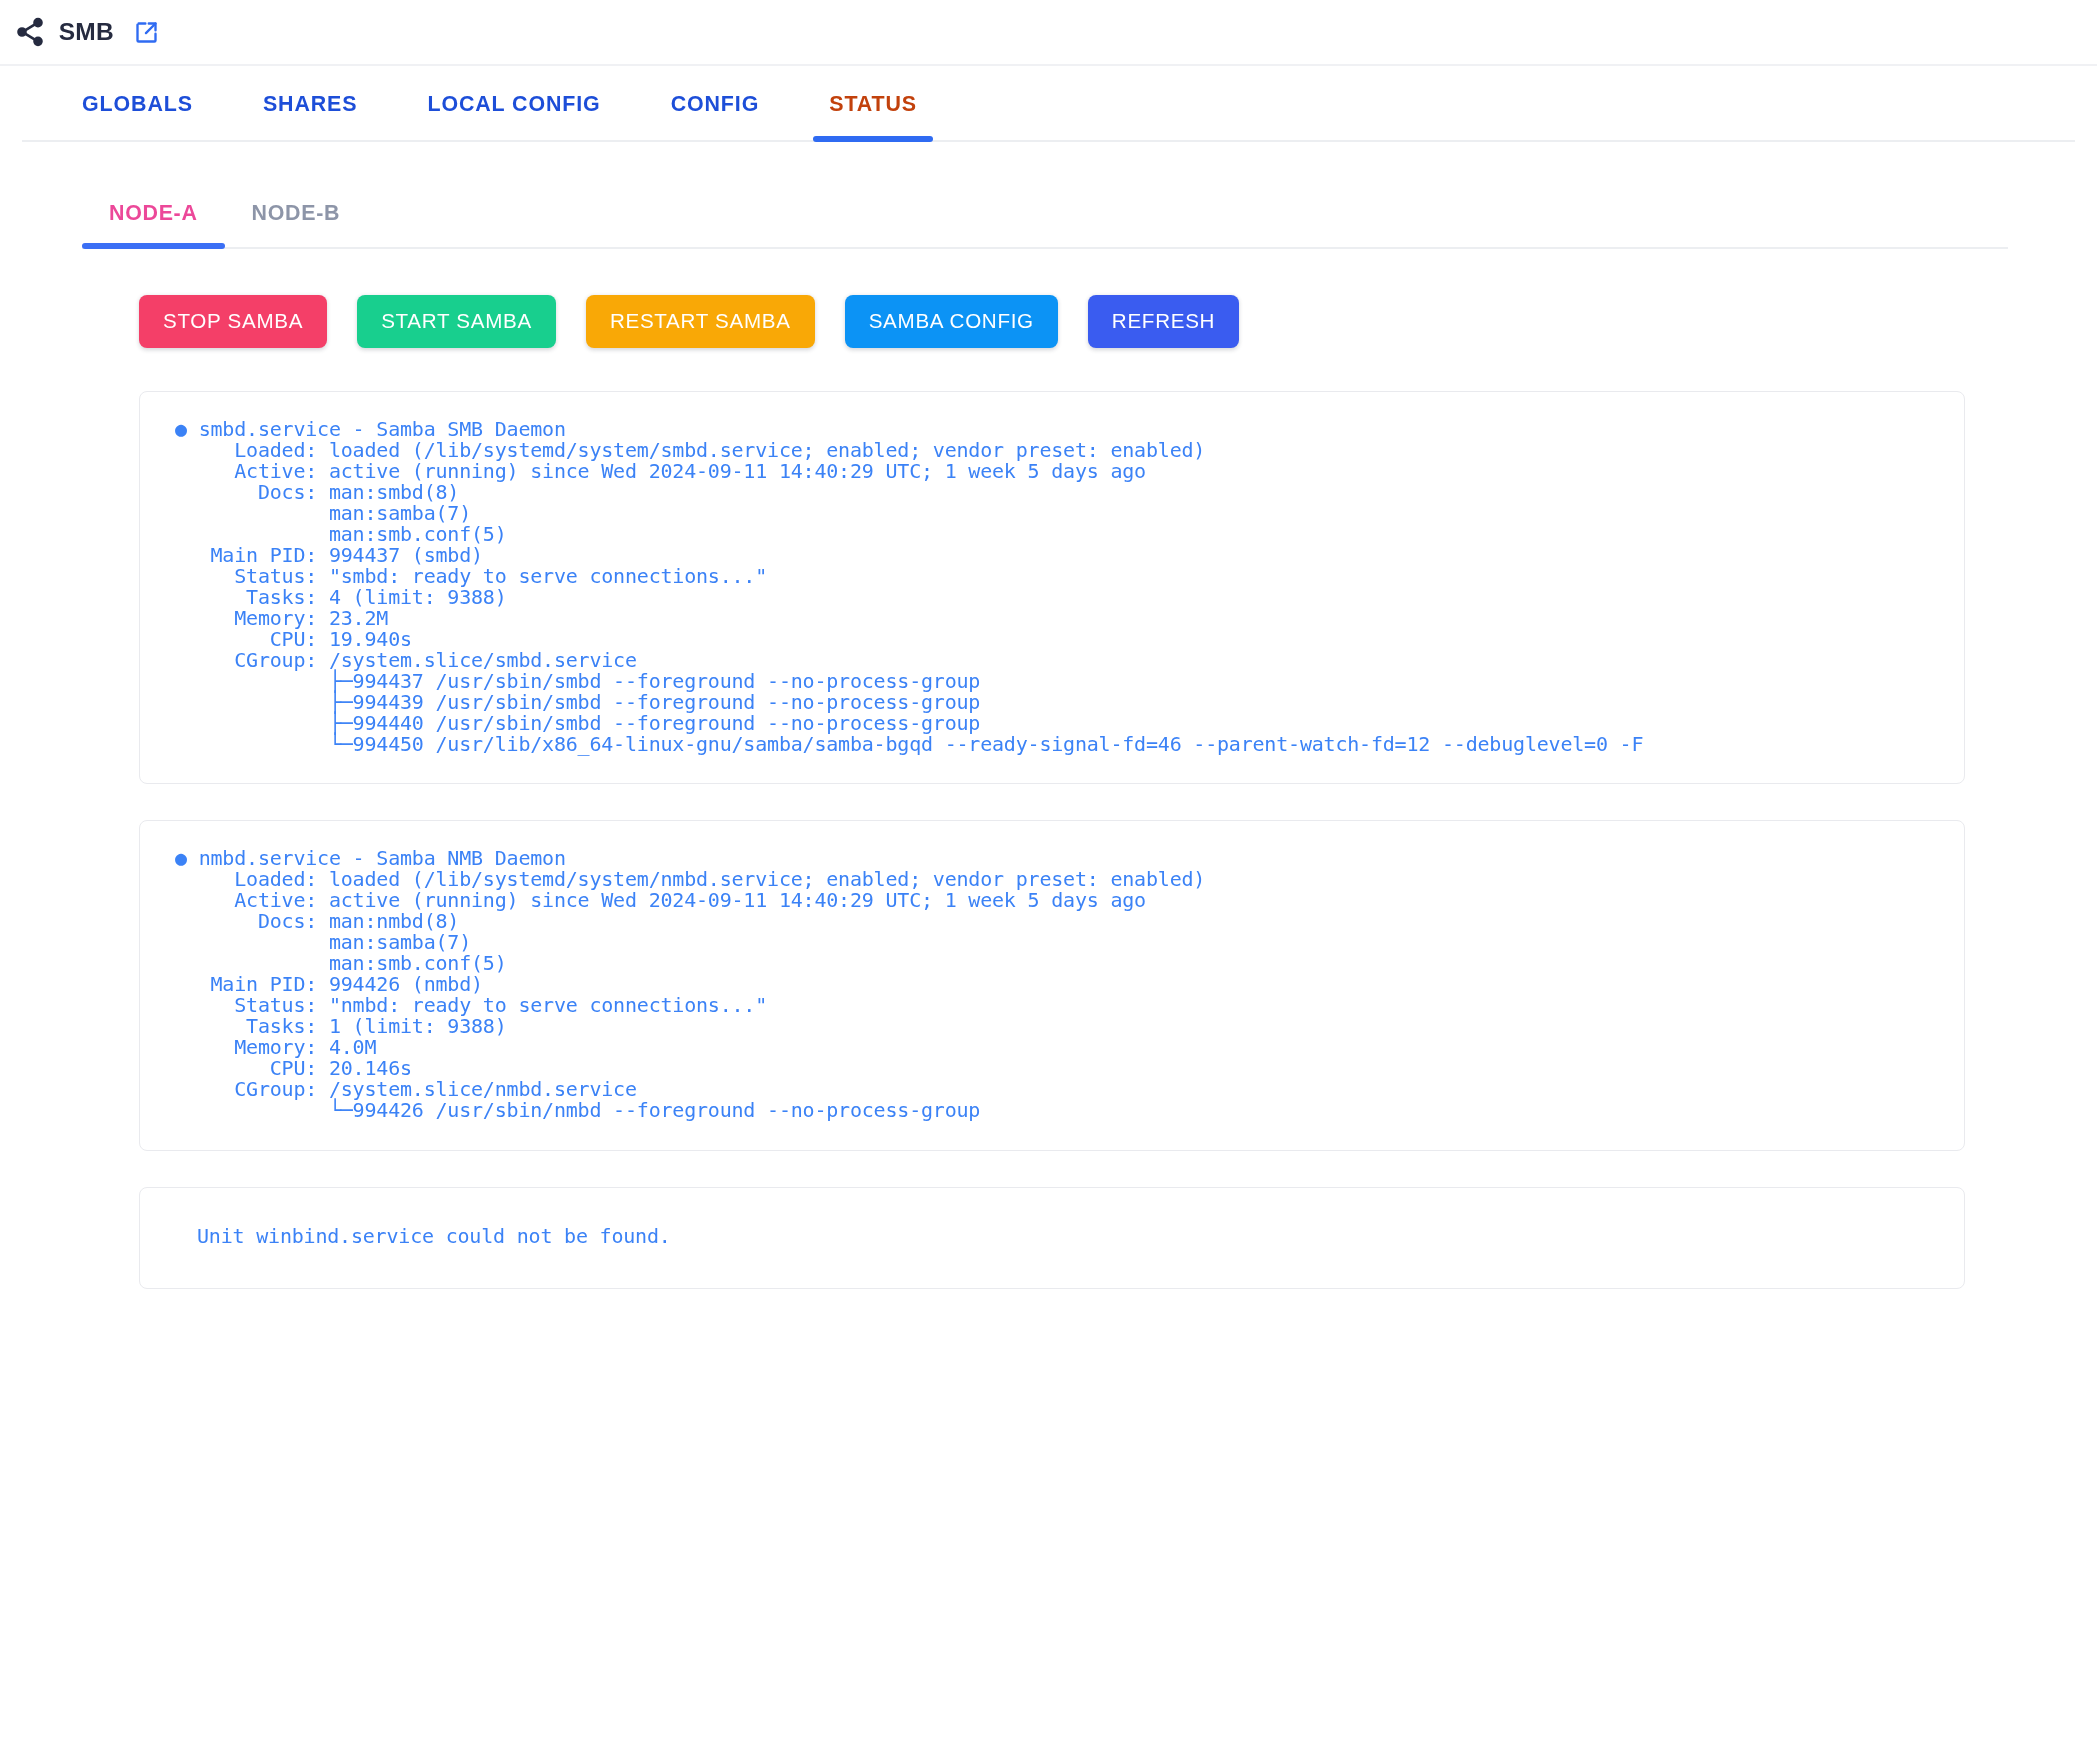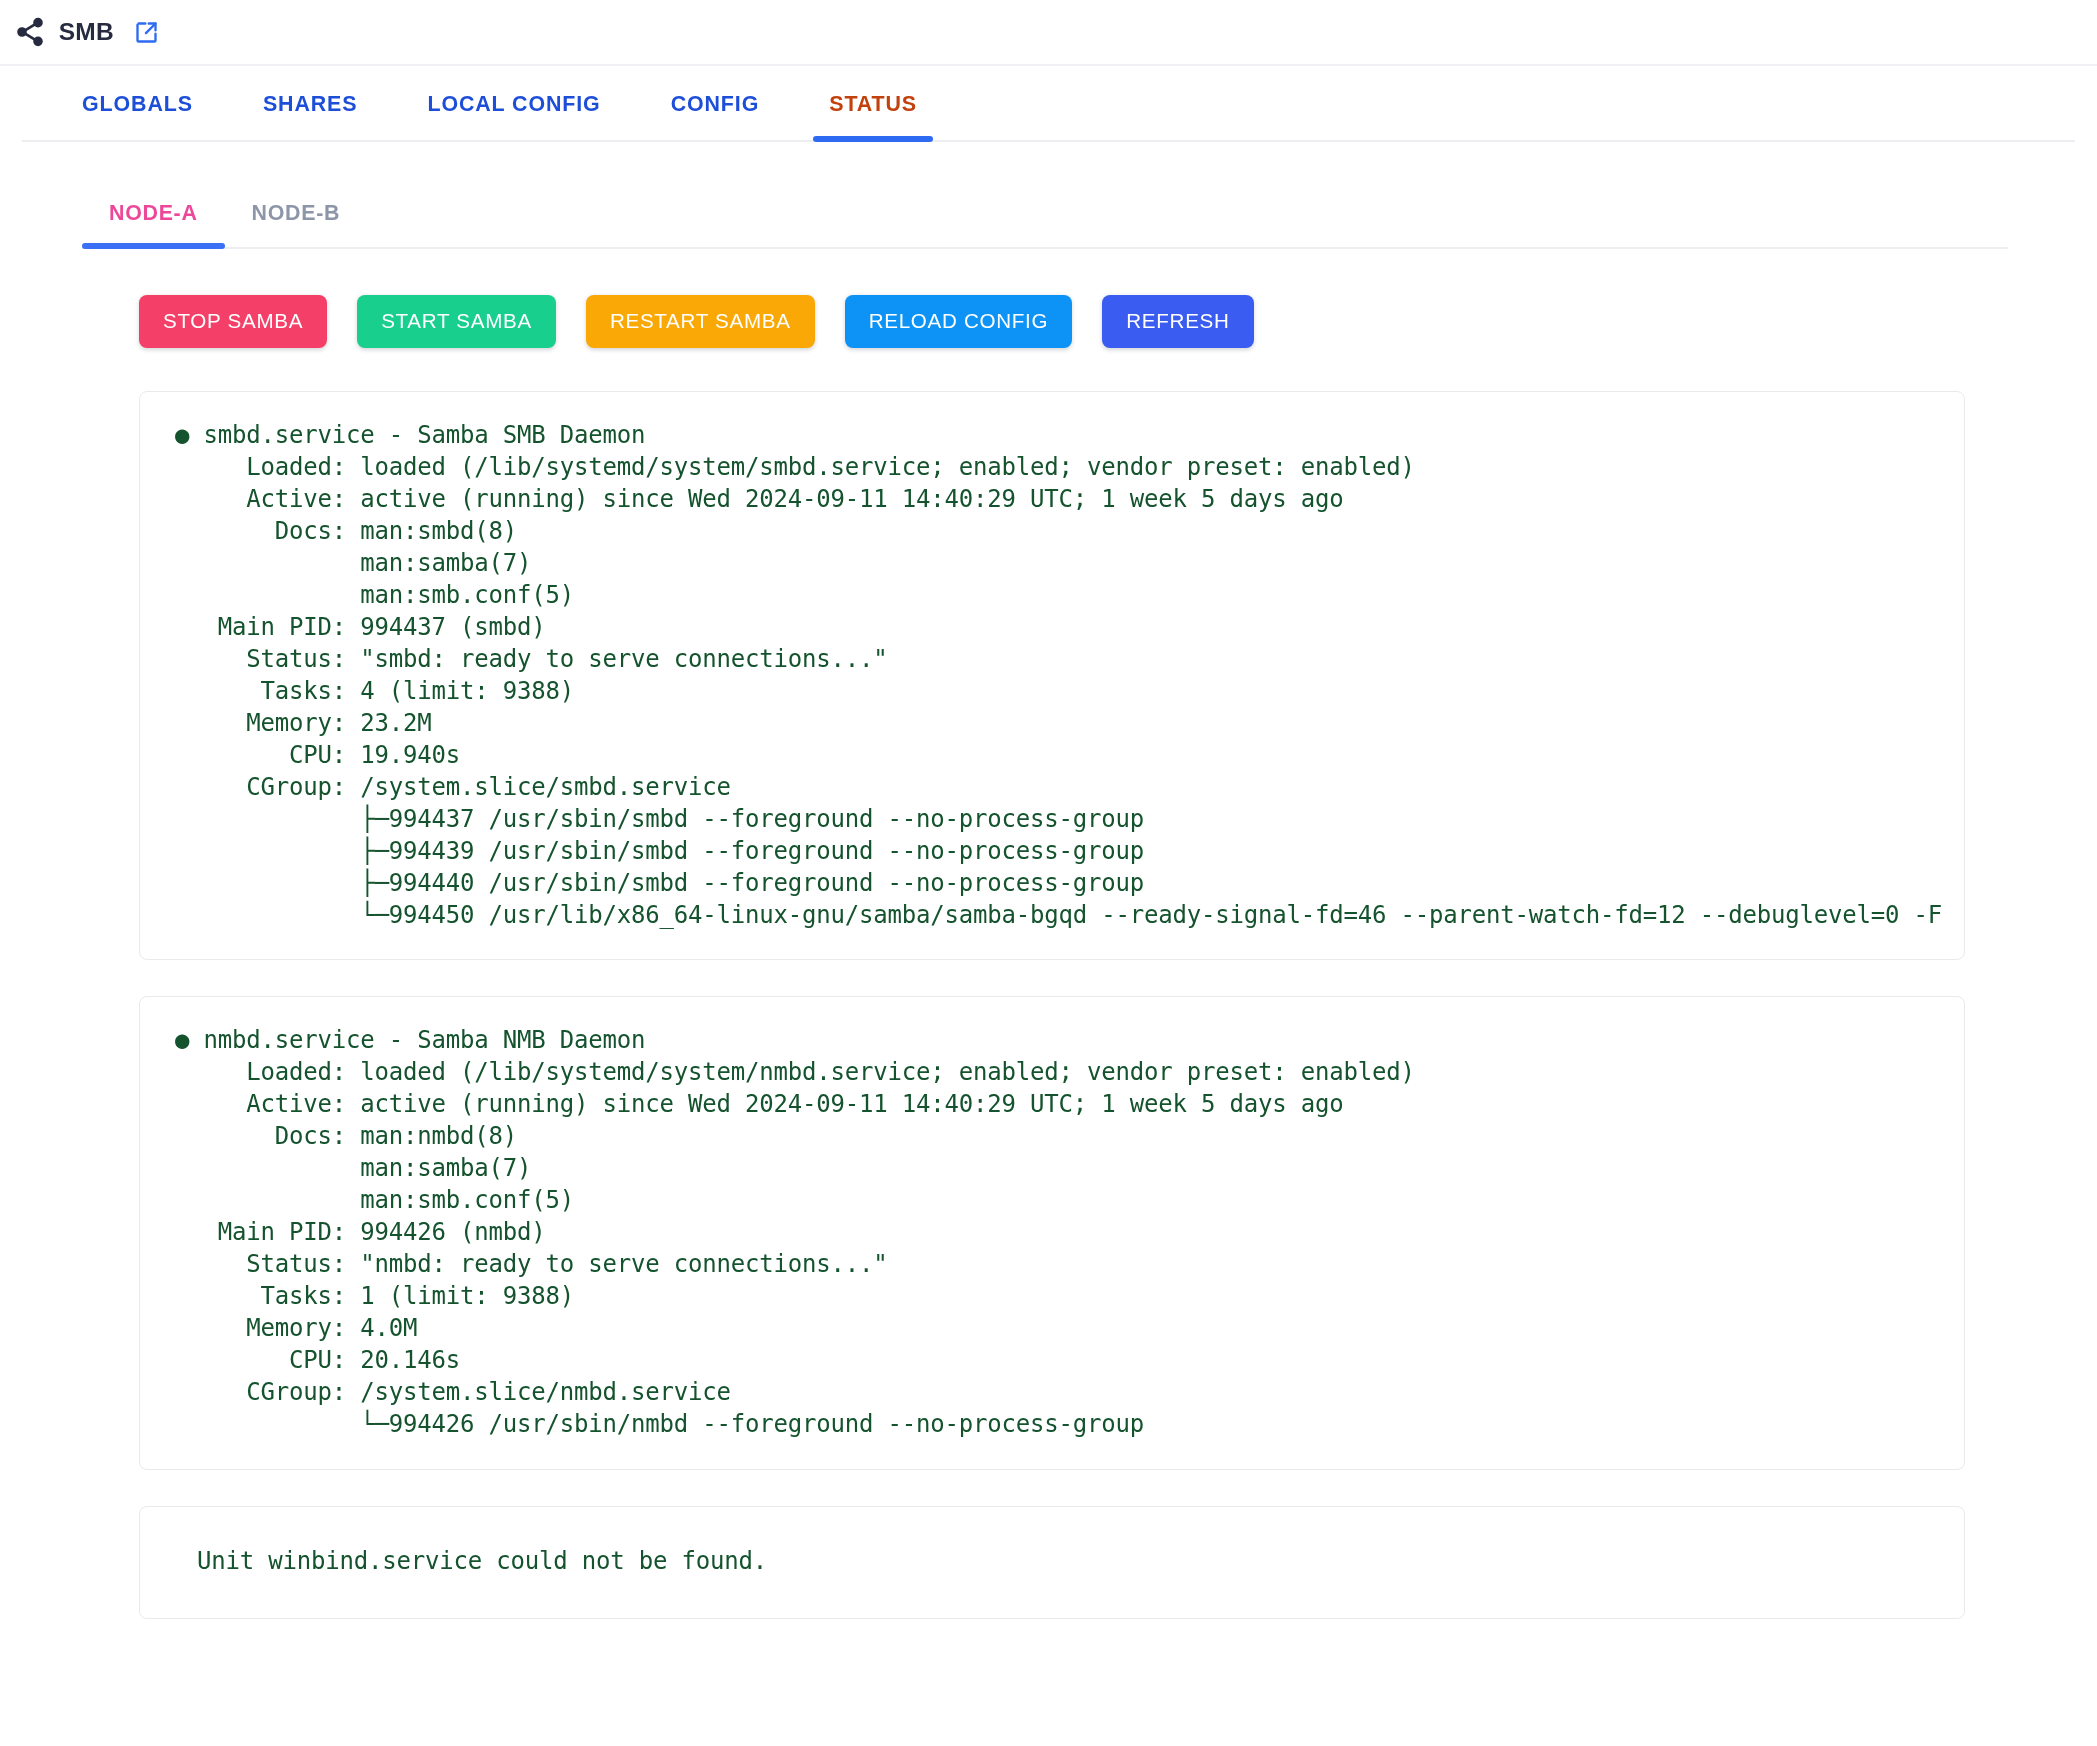--- a/index.html
+++ b/index.html
@@ -158,23 +158,23 @@
     border-radius: 8px;
     background: #fff;
     padding: 27px 35px 28.5px 35px;
   }
   .card + .card { margin-top: 36px; }
   .card-top { margin-top: 43px; }
 
   pre.term {
     margin: 0;
     font-family: "DejaVu Sans Mono", "Liberation Mono", monospace;
-    font-size: 24px;
-    line-height: 32px;
-    color: #14532d;
+    font-size: 20px;
+    line-height: 21px;
+    color: #3b82f6;
     white-space: pre;
     letter-spacing: -0.2px;
   }
   .card-msg pre.term { padding: 11px 0 8px 22px; }
   .card-msg { padding-bottom: 33px; }
 </style>
 </head>
 <body>
 
 <div class="appbar">
@@ -221,21 +221,21 @@
   </div>
   <div class="ntab">
     <span>NODE-B</span>
   </div>
 </div>
 
 <div class="actions">
   <button class="btn btn-stop">STOP SAMBA</button>
   <button class="btn btn-start">START SAMBA</button>
   <button class="btn btn-restart">RESTART SAMBA</button>
-  <button class="btn btn-reload">RELOAD CONFIG</button>
+  <button class="btn btn-reload">SAMBA CONFIG</button>
   <button class="btn btn-refresh">REFRESH</button>
 </div>
 
 <div class="cards">
 
   <div class="card card-top">
     <pre class="term">● smbd.service - Samba SMB Daemon
      Loaded: loaded (/lib/systemd/system/smbd.service; enabled; vendor preset: enabled)
      Active: active (running) since Wed 2024-09-11 14:40:29 UTC; 1 week 5 days ago
        Docs: man:smbd(8)

